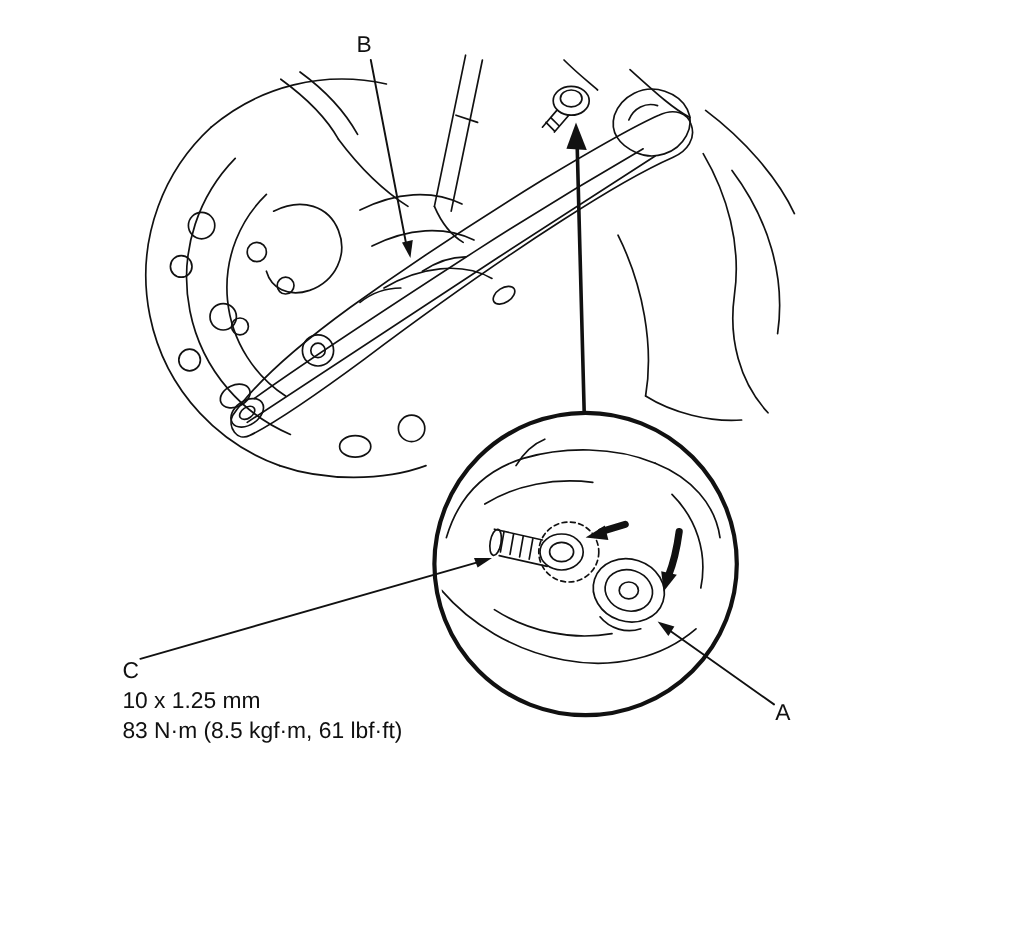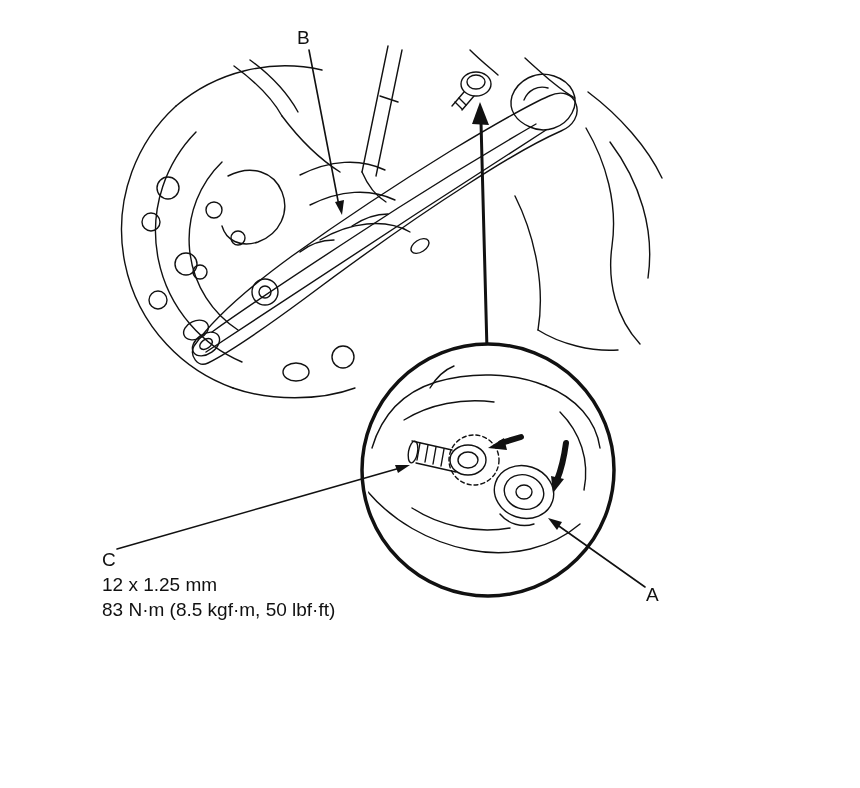--- a/index.html
+++ b/index.html
@@ -178,17 +178,17 @@
       <polygon points="488,448 504,438 507,450"></polygon>
       <polygon points="553,493 551,476 564,479"></polygon>
     </g>
   </svg>
 
   <div class="callout callout-b">B</div>
   <div class="callout callout-a">A</div>
 
   <div class="spec-block">
     <div>C</div>
-    <div>12 x 1.25 mm</div>
-    <div>83 N·m (8.5 kgf·m, 50 lbf·ft)</div>
+    <div>10 x 1.25 mm</div>
+    <div>83 N·m (8.5 kgf·m, 61 lbf·ft)</div>
   </div>
 
 </div>
 
 </body></html>

